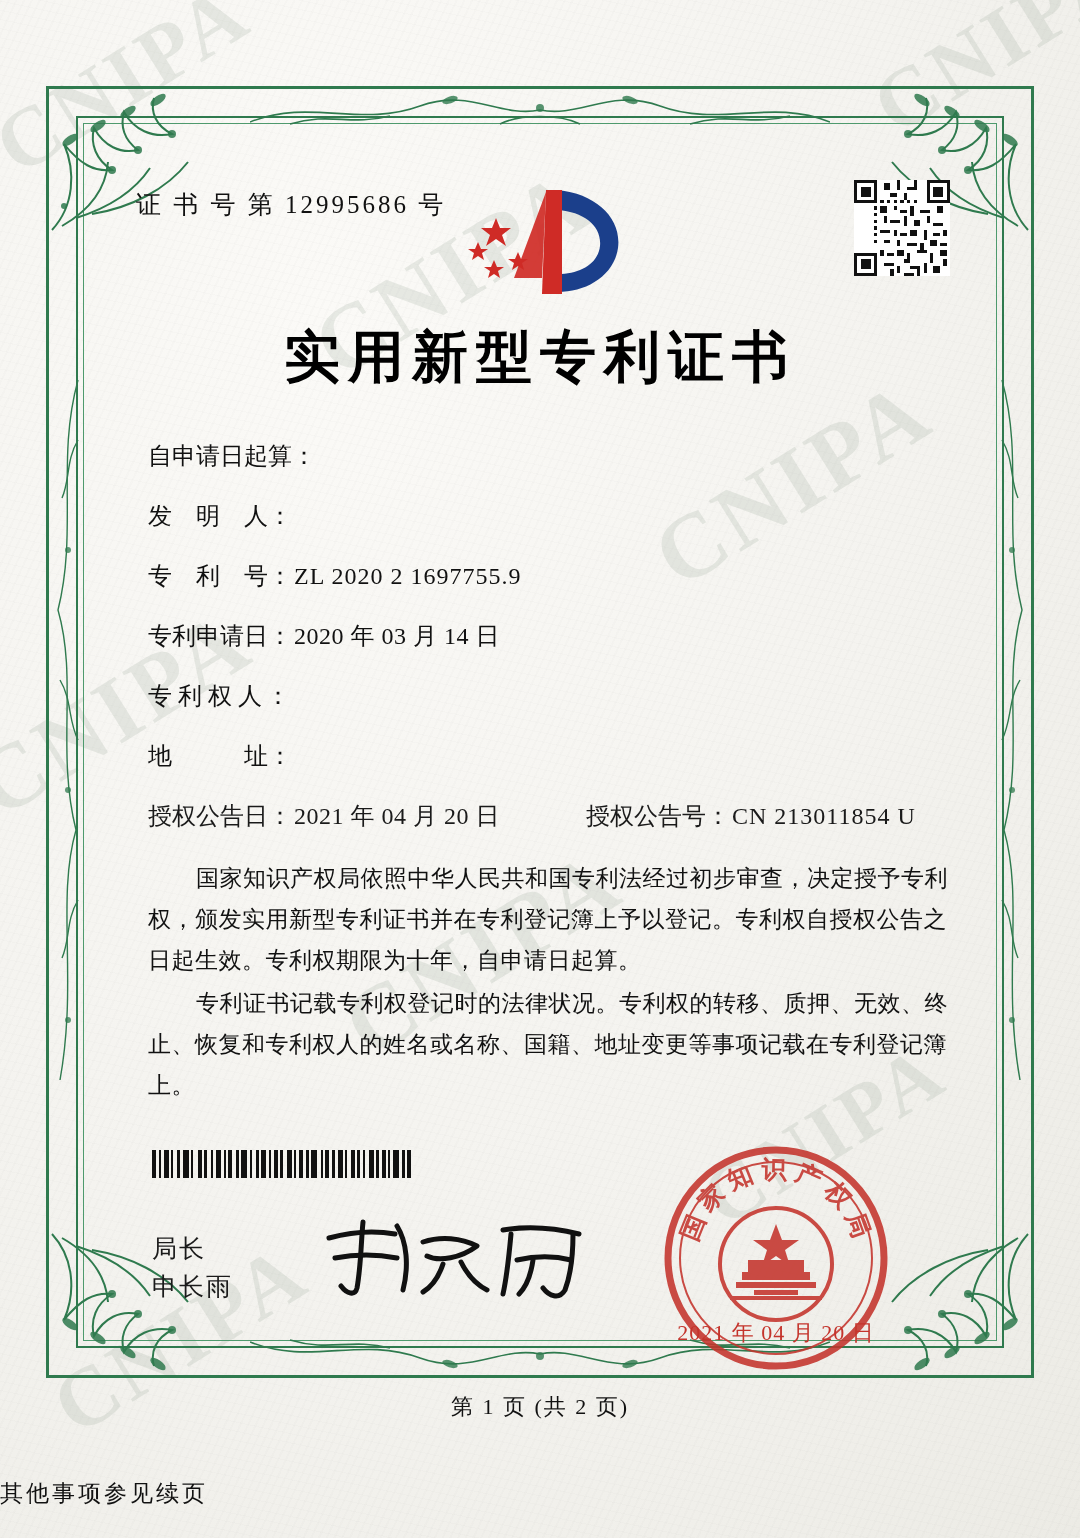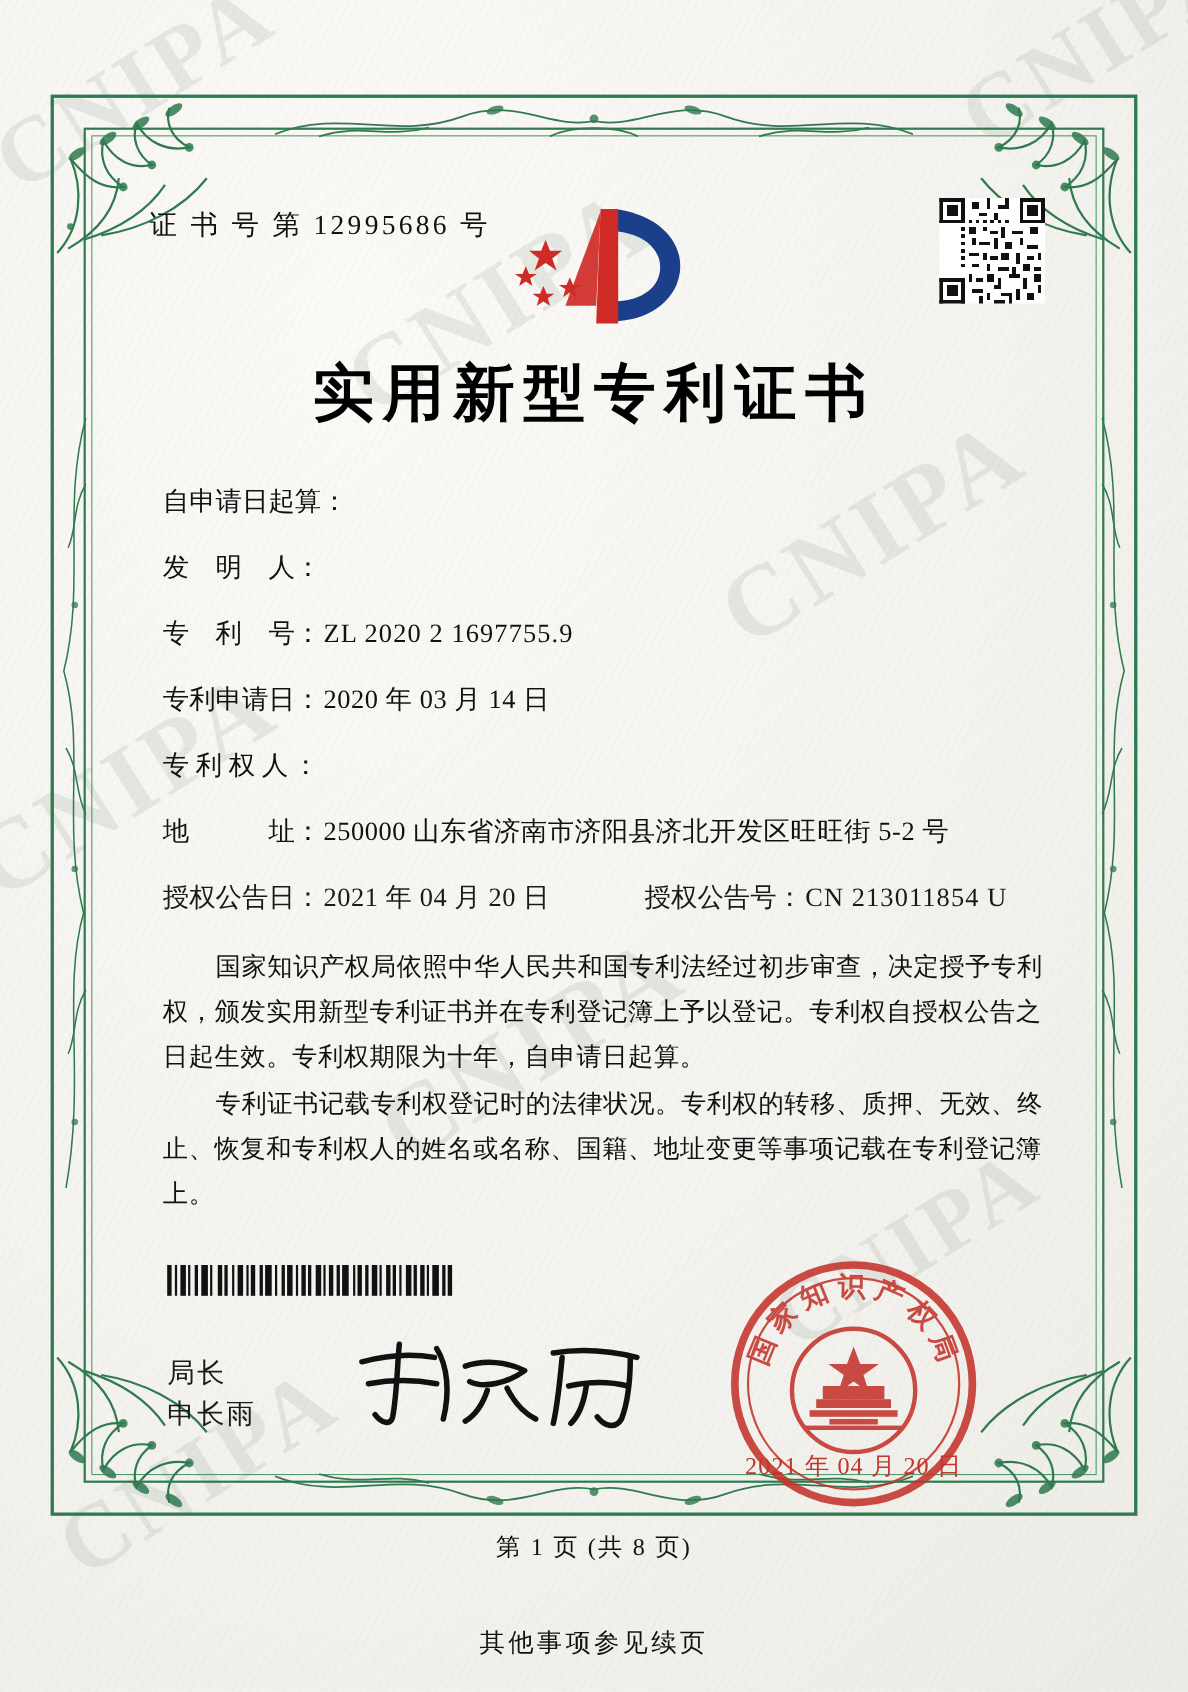--- a/index.html
+++ b/index.html
@@ -238,21 +238,20 @@
     text-align: center;
     font-size: 22px;
     letter-spacing: 2px;
     color: #111;
   }
 
   .footnote {
     position: absolute;
     left: 0; right: 0;
     top: 1478px;
-    text-align: center;
     font-size: 23px;
     letter-spacing: 3px;
     color: #111;
   }
 </style>
 </head>
 <body>
 
 <div class="page">
   <div class="paper-noise"></div>
@@ -538,21 +537,20 @@
         <span class="f-colon">：</span>
         <span class="f-value">2020 年 03 月 14 日</span>
       </div>
       <div class="field-row">
         <span class="f-label">专 利 权 人</span>
         <span class="f-colon">：</span>
       </div>
       <div class="field-row">
         <span class="f-label">地　　　址</span>
         <span class="f-colon">：</span>
-        <span class="f-value">250000  山东省济南市济阳县济北开发区旺旺街 5-2 号</span>
       </div>
 
       <div class="grant-row">
         <span class="f-label">授权公告日</span>
         <span class="f-colon">：</span>
         <span class="f-value">2021 年 04 月 20 日</span>
         <span class="grant-gap"></span>
         <span>授权公告号</span>
         <span class="f-colon">：</span>
         <span class="f-value mono">CN 213011854 U</span>
@@ -696,17 +694,17 @@
             <path id="sealArc" d="M 116 116 m -80,0 a 80,80 0 1,1 160,0" fill="none"></path>
           </defs>
           <text font-family="'DejaVu Serif','Liberation Serif',serif" font-size="25" font-weight="700" fill="#c4342c" letter-spacing="7">
             <textPath href="#sealArc" startOffset="6%">国家知识产权局</textPath>
           </text>
         </g>
       </svg>
     </div>
     <div class="seal-date">2021 年 04 月 20 日</div>
 
-    <div class="page-no">第 1 页 (共 8 页)</div>
+    <div class="page-no">第 1 页 (共 2 页)</div>
   </div>
 
   <div class="footnote">其他事项参见续页</div>
 </div>
 
 </body></html>

